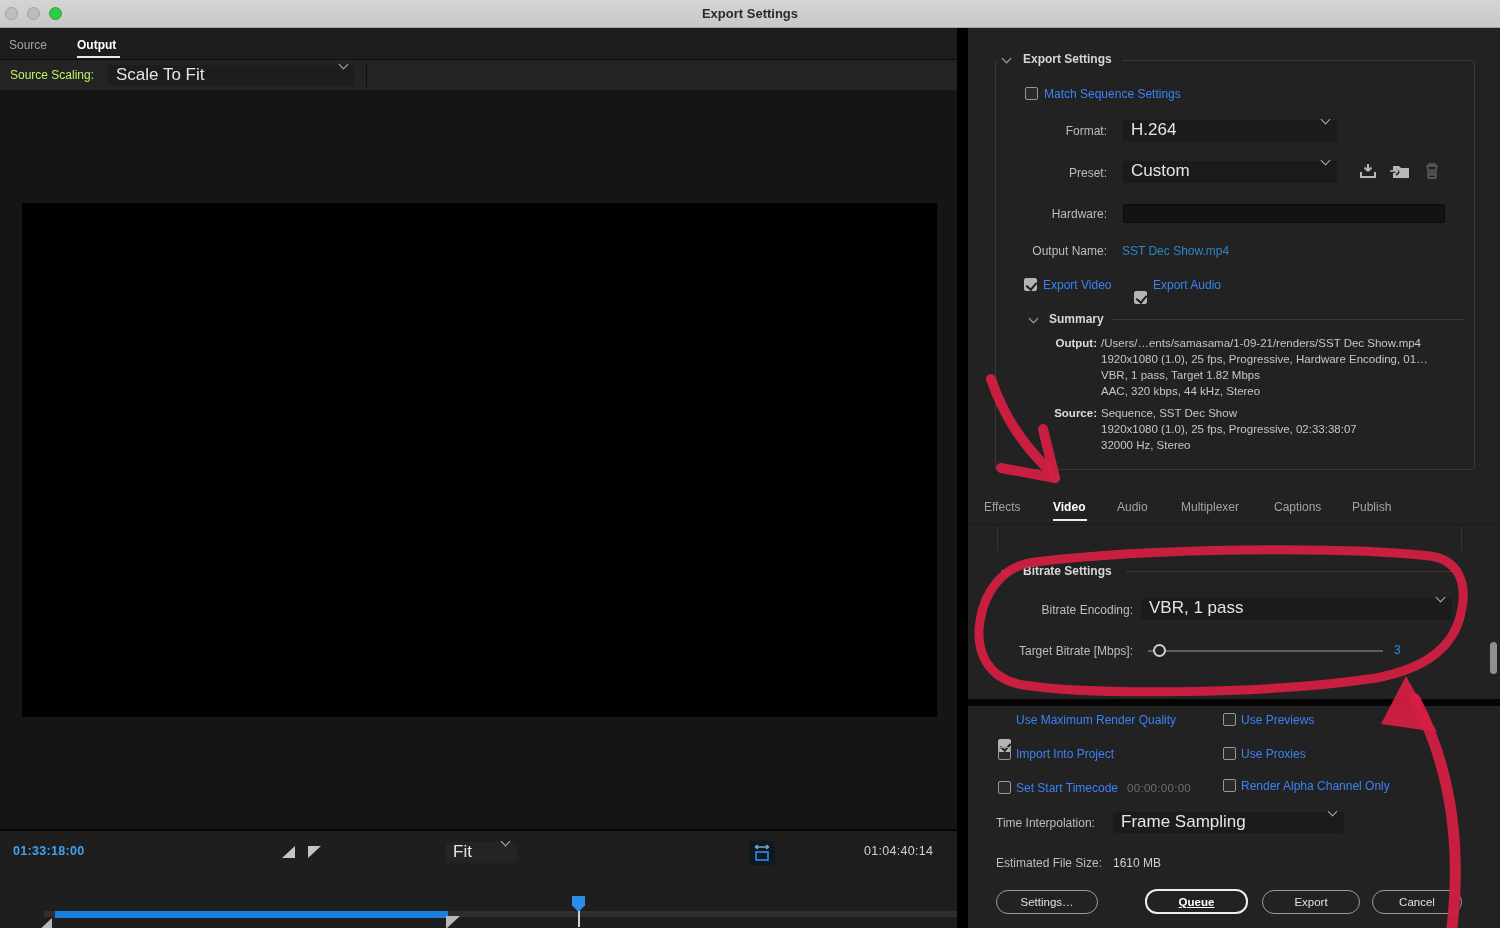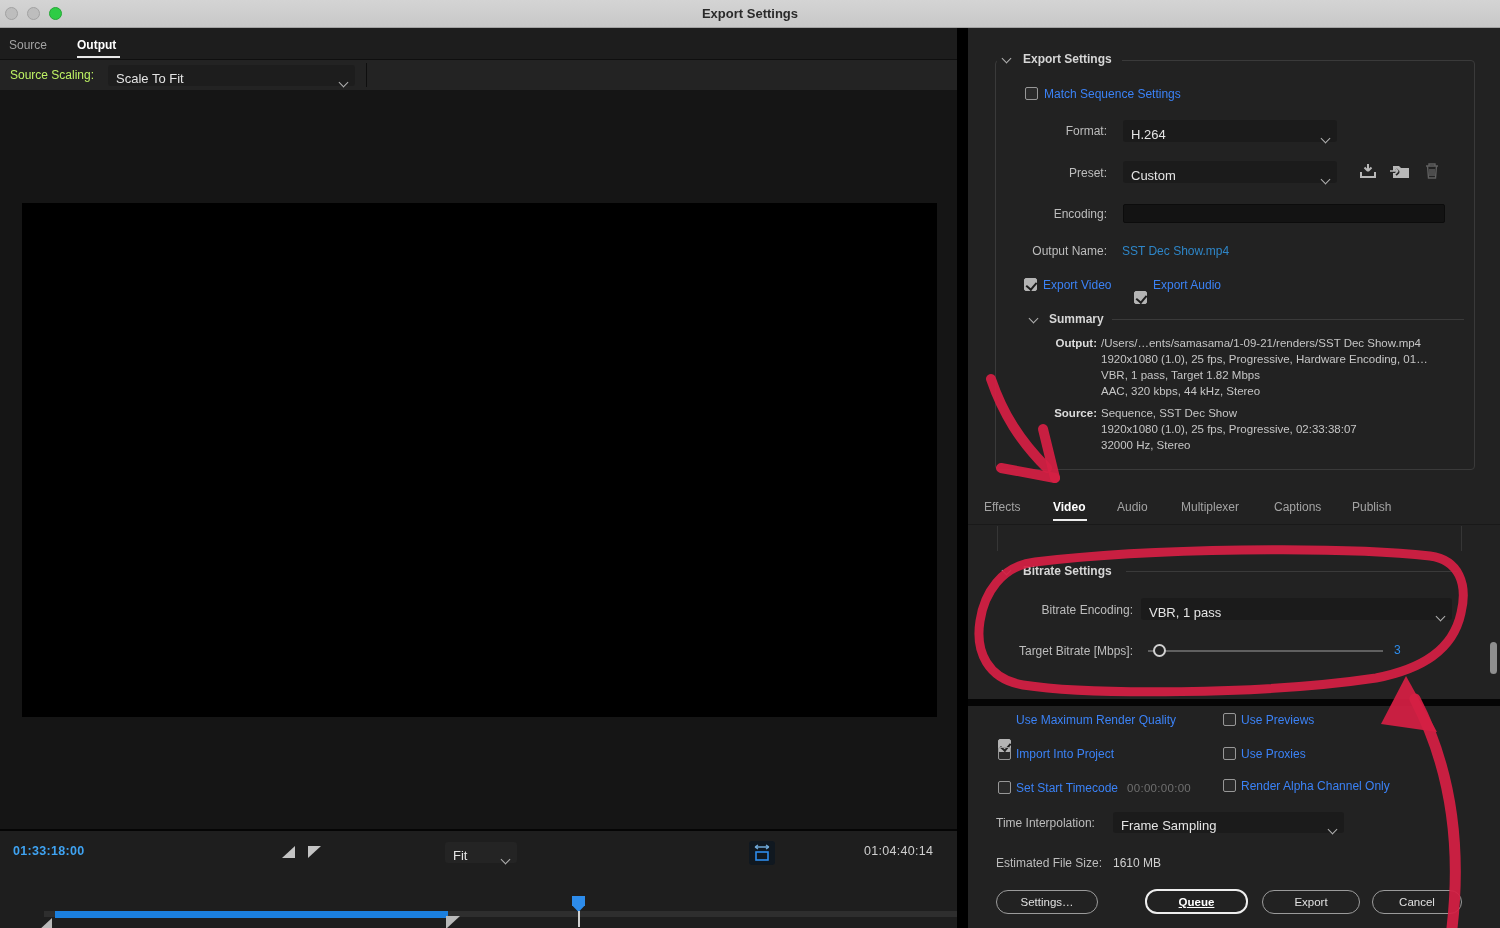--- a/index.html
+++ b/index.html
@@ -3,22 +3,22 @@
 <meta charset="utf-8">
 <style>
   * { margin:0; padding:0; box-sizing:border-box; }
   html,body { background:#000; }
   body { font-family:"Liberation Sans", sans-serif; }
   #app { position:relative; width:1500px; height:928px; overflow:hidden; background:#000; }
   .abs { position:absolute; }
   .lbl { color:#bdbdbd; font-size:12px; white-space:nowrap; }
   .rlabel { text-align:right; }
   .hdr { color:#d6d6d6; font-size:12px; font-weight:bold; white-space:nowrap; }
-  .dd { background:#1b1b1b; border-radius:3px; color:#e4e4e4; font-size:13px;
-        display:flex; align-items:flex-end; padding:0 8px; white-space:nowrap; }
+  .dd { background:#1b1b1b; border-radius:3px; color:#e4e4e4; font-size:17px;
+        display:flex; align-items:flex-start; padding:0 8px; white-space:nowrap; }
   .dd .txt { flex:1; overflow:hidden; }
   .chev { width:7px; height:7px; border-right:1.6px solid #b0b0b0; border-bottom:1.6px solid #b0b0b0;
           transform:rotate(45deg); margin-top:-4px; flex:none; }
   .sec-chev { width:7px; height:7px; border-right:1.6px solid #b0b0b0; border-bottom:1.6px solid #b0b0b0;
           transform:rotate(45deg); }
   .hairline { height:1px; background:#3a3a3a; }
   .cb { width:13px; height:13px; border:1px solid #979797; border-radius:2px; background:rgba(255,255,255,0.04); }
   .cb.checked { background:#b4b4b4; border-color:#b4b4b4; position:relative; }
   .cb.checked::after { content:""; position:absolute; left:2.5px; top:1px; width:5px; height:8px;
           border-right:2px solid #1d1d1d; border-bottom:2px solid #1d1d1d; transform:rotate(40deg); }
@@ -130,21 +130,21 @@
       <path d="M1 10 h8 M9 10 l-3 -3 M9 10 l-3 3" stroke="#222" stroke-width="2" fill="none"></path>
       <path d="M0 9 h8 M8 9 l-3 -3 M8 9 l-3 3" stroke="#b8b8b8" stroke-width="1.6" fill="none"></path>
     </svg>
   </div>
   <div class="abs" style="left:1424px; top:162px;">
     <svg width="16" height="18" viewBox="0 0 16 18">
       <path d="M2 4 h12 M5 4 v-2 h6 v2 M3.5 4 l1 12 h7 l1 -12 M6 7 v7 M8 7 v7 M10 7 v7" stroke="#5f5f5f" stroke-width="1.4" fill="none"></path>
     </svg>
   </div>
 
-  <div class="abs lbl rlabel" style="left:1007px; top:207px; width:100px;">Encoding:</div>
+  <div class="abs lbl rlabel" style="left:1007px; top:207px; width:100px;">Hardware:</div>
   <input class="abs" style="left: 1123px; top: 204px; width: 322px; height: 19px; background: rgb(19, 19, 19); border: 1px solid rgb(12, 12, 12); border-radius: 2px; color: rgb(221, 221, 221); font-size: 11.5px; padding: 0px 5px;" value="">
 
   <div class="abs lbl rlabel" style="left:1007px; top:244px; width:100px;">Output Name:</div>
   <div class="abs" style="left:1122px; top:244px; font-size:12px; color:#2e86c8; white-space:nowrap;">SST Dec Show.mp4</div>
 
   <div class="abs cb checked" style="left:1024px; top:278px;"></div>
   <div class="abs cblabel" style="left:1043px; top:278px;">Export Video</div>
   <div class="abs cb checked" style="left:1134px; top:278px;"></div>
   <div class="abs cblabel" style="left:1153px; top:278px;">Export Audio</div>
 

